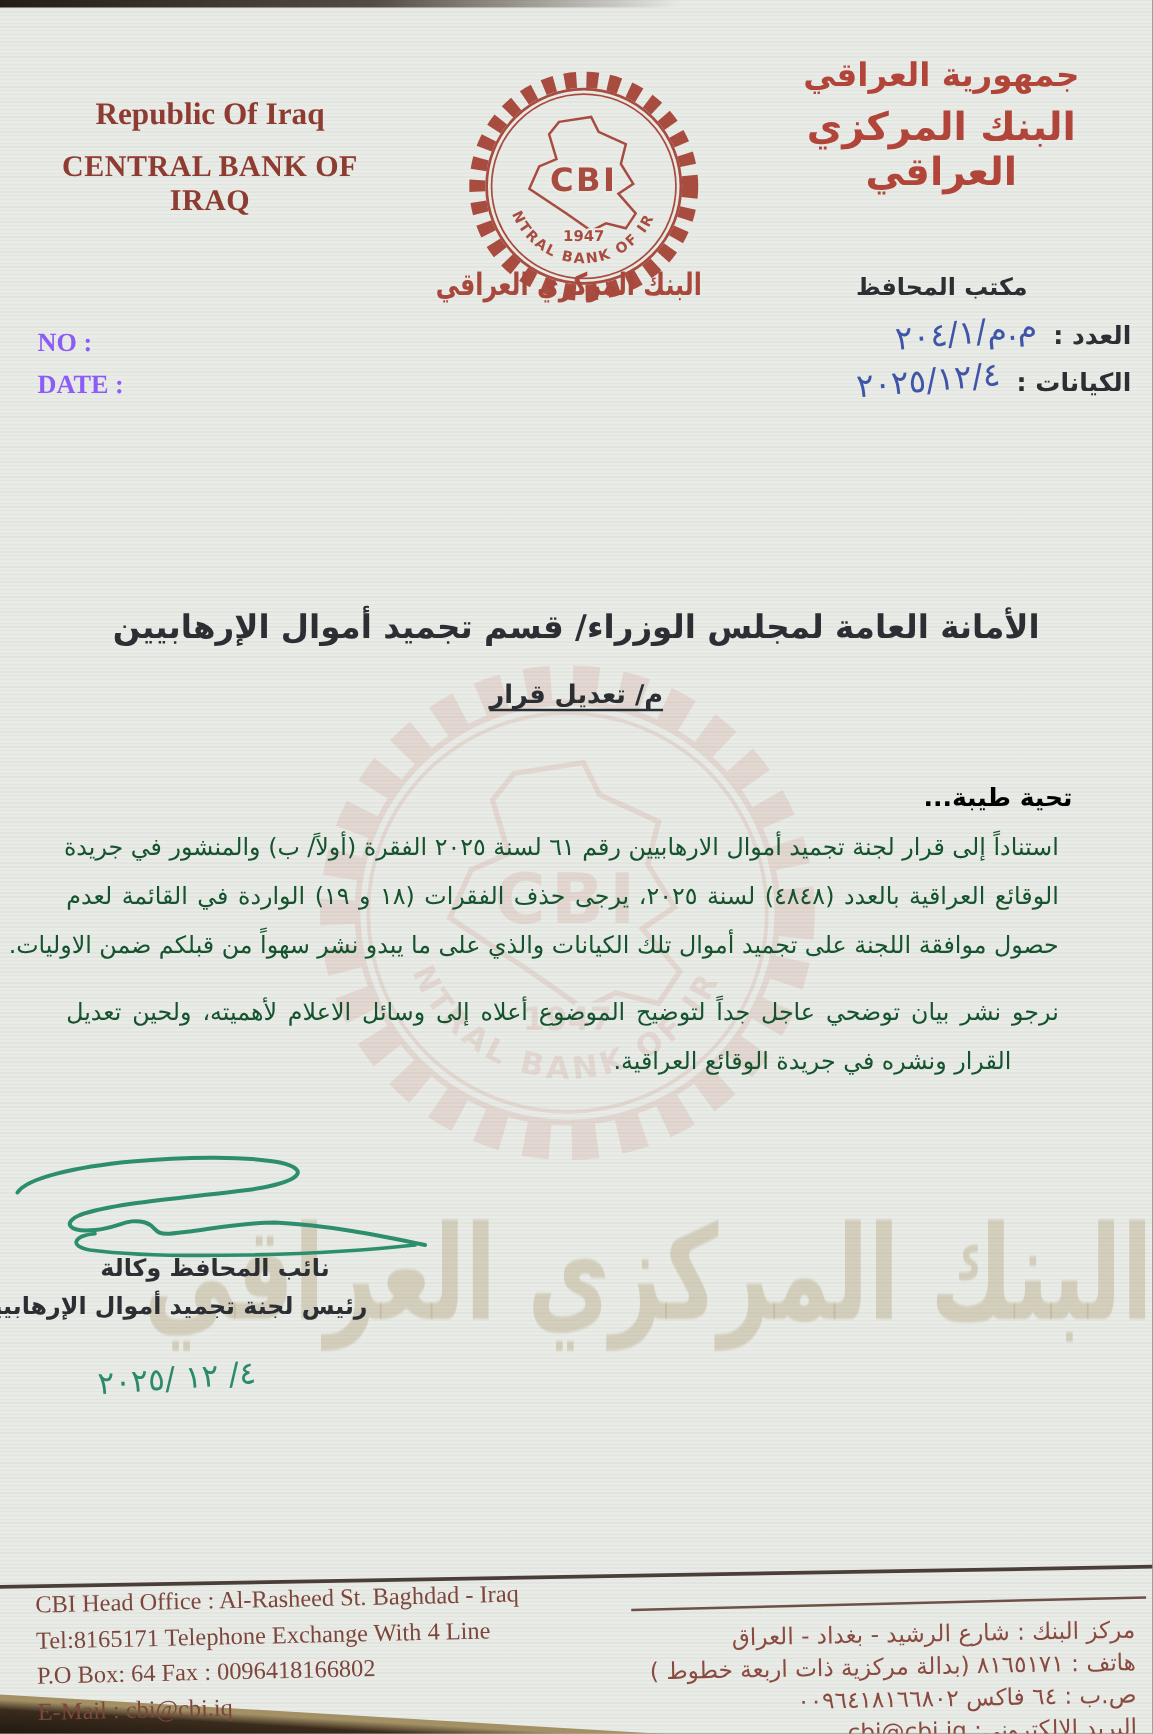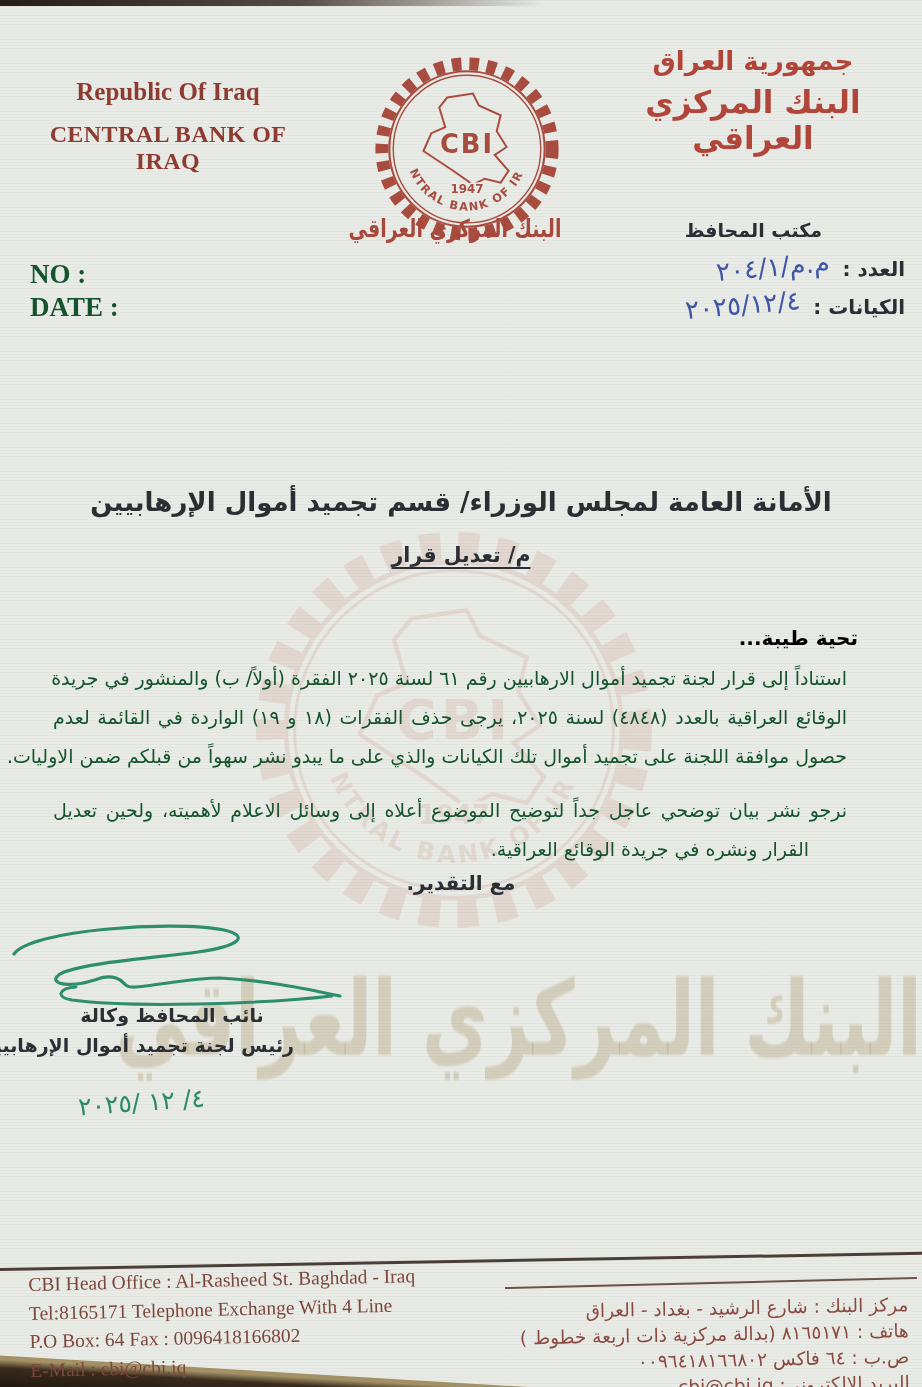--- a/index.html
+++ b/index.html
@@ -25,21 +25,21 @@
   .hdr-ar .l2{font-size:31px;margin-top:8px;}
   .seal-svg{left:368px;top:50px;width:198px;height:198px;color:#a84c40;}
   .seal-kufic{left:340px;top:214px;width:230px;text-align:center;color:#a8483c;font-weight:bold;
         font-size:19px;direction:rtl;transform:scaleY(1.3);transform-origin:center top;letter-spacing:-1px;}
 
   .office{right:100px;top:219px;font-size:19px;font-weight:bold;color:#2b2e33;direction:rtl;}
   .ref-line{right:17px;direction:rtl;text-align:right;font-size:20px;font-weight:bold;color:#2b2e33;}
   .hand{color:#3f55a8;font-size:26px;font-weight:normal;display:inline-block;transform:rotate(-5deg);
         letter-spacing:1px;margin-right:6px;}
   .nodate{left:30px;top:258px;font-family:"Liberation Serif","DejaVu Serif",serif;font-weight:bold;
-        font-size:27px;color:#14532d;line-height:33px;}
+        font-size:21px;color:#8b5cf6;line-height:33px;}
 
   
   .to-line{left:66px;top:487px;width:790px;text-align:center;font-size:26px;font-weight:bold;direction:rtl;color:#2b2f34;}
   .subject{left:66px;top:543px;width:790px;text-align:center;font-size:20.5px;font-weight:bold;direction:rtl;color:#2b2f34;
         }
   .subject span{text-decoration:underline;text-underline-offset:5px;text-decoration-thickness:1.5px;}
   .greeting{right:64px;top:626px;font-size:20px;font-weight:bold;direction:rtl;color:#000000;}
   .body-block{left:53px;top:659px;width:794px;direction:rtl;font-size:19px;color:#14532d;}
   .jline{text-align:justify;text-align-last:justify;line-height:39px;height:39px;white-space:nowrap;}
   .p-gap{height:15px;}
@@ -99,21 +99,21 @@
     <div class="l1">Republic Of Iraq</div>
     <div class="l2">CENTRAL BANK OF IRAQ</div>
   </div>
 
   <svg class="abs seal-svg">
       <use href="#cbi-seal"></use>
     </svg>
   <div class="abs seal-kufic">البنك المركزي العراقي</div>
 
   <div class="abs hdr-ar">
-    <div class="l1">جمهورية العراق</div>
+    <div class="l1">جمهورية العراقي</div>
     <div class="l2">البنك المركزي العراقي</div>
   </div>
 
   <div class="abs office">مكتب المحافظ</div>
   <div class="abs ref-line" style="top:252px;">
     <span>العدد :</span>
     <bdo dir="ltr" class="hand">٢٠٤/١/م.م</bdo>
   </div>
   <div class="abs ref-line" style="top:290px;">
     <span>الكيانات :</span>
@@ -133,21 +133,20 @@
 
   <div class="abs body-block">
     <div class="jline">استناداً إلى قرار لجنة تجميد أموال الارهابيين رقم ٦١ لسنة ٢٠٢٥ الفقرة (أولاً/ ب) والمنشور في جريدة</div>
     <div class="jline">الوقائع العراقية بالعدد (٤٨٤٨) لسنة ٢٠٢٥، يرجى حذف الفقرات (١٨ و ١٩) الواردة في القائمة لعدم</div>
     <div class="jline">حصول موافقة اللجنة على تجميد أموال تلك الكيانات والذي على ما يبدو نشر سهواً من قبلكم ضمن الاوليات.</div>
     <div class="p-gap"></div>
     <div class="jline">نرجو نشر بيان توضحي عاجل جداً لتوضيح الموضوع أعلاه إلى وسائل الاعلام لأهميته، ولحين تعديل</div>
     <div class="rline">القرار ونشره في جريدة الوقائع العراقية.</div>
   </div>
 
-  <div class="abs closing">مع التقدير.</div>
 
   <svg class="abs sig-svg" viewBox="0 0 345 98">
     <path d="M 12 38 C 28 14 170 4 222 14 C 248 20 238 30 196 36 C 150 42 90 46 62 56 C 48 62 52 70 74 68 C 94 66 100 58 114 62 C 124 65 120 72 134 71 C 158 69 190 62 218 62 C 260 64 300 72 338 80" fill="none" stroke="#2d8e6e" stroke-width="3.2" stroke-linecap="round"></path>
     <path d="M 330 80 C 260 88 130 92 70 84 C 52 81 58 72 74 71" fill="none" stroke="#2d8e6e" stroke-width="3" stroke-linecap="round"></path>
   </svg>
   <div class="abs sig-block">
     <div>نائب المحافظ وكالة</div>
     <div>رئيس لجنة تجميد أموال الإرهابيين</div>
   </div>
   <bdo dir="ltr" class="abs sig-date">٢٠٢٥/ ١٢ /٤</bdo>

